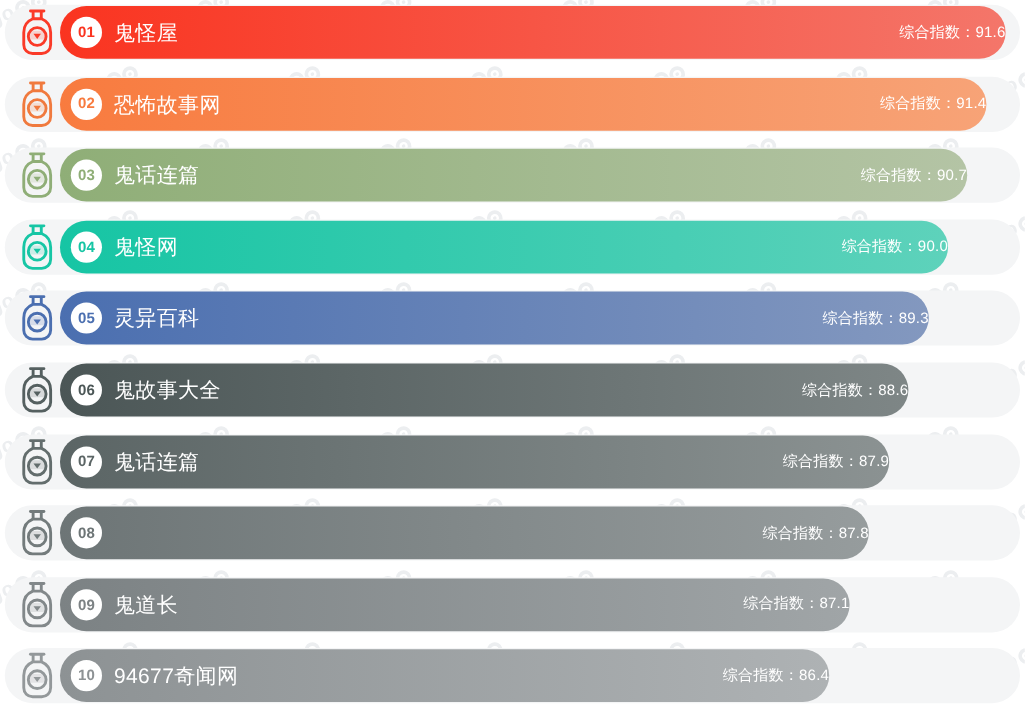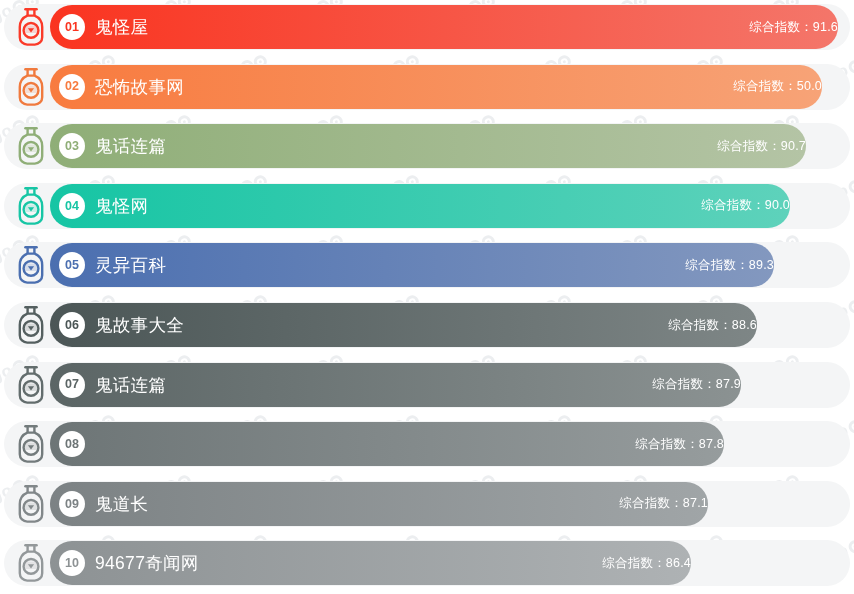--- a/index.html
+++ b/index.html
@@ -229,21 +229,21 @@
           <path d="M16.6 21.6h12.8v7.4H16.6z" fill="#fa3a28" opacity="0.18"></path>
           <path d="M19.9 24.2h6.2l-3.1 4.2z" fill="#fa3a28"></path>
         </svg>
       </div>
     </div>
     <div class="rank-row" style="top: 60.6px;">
       <div class="row-track"></div>
       <div class="bar" style="width: 772px; background: linear-gradient(to right, rgb(248, 123, 63) 0%, rgb(247, 163, 119) 100%);">
         <div class="rank-badge" style="color: rgb(248, 123, 63);">02</div>
         <div class="site-name">恐怖故事网</div>
-        <div class="index-text">综合指数：50.0</div>
+        <div class="index-text">综合指数：91.4</div>
       </div>
       <div class="medal-icon">
         <svg viewBox="0 0 46 46" aria-hidden="true">
           <g fill="none" stroke="#f07a3e" stroke-width="2.4">
             <path d="M17.4 5.2h11.2" stroke-linecap="round"></path>
             <path d="M19.6 5.6v6.2"></path>
             <path d="M26.4 5.6v6.2"></path>
             <path d="M19.4 11.6c-4.6 1.9-7.6 6.2-7.6 11.4v10.2c0 4.2 3.3 7.4 7.4 7.4h7.6c4.1 0 7.4-3.2 7.4-7.4V23c0-5.2-3-9.5-7.6-11.4z"></path>
             <circle cx="23" cy="26.4" r="7.4"></circle>
           </g>

